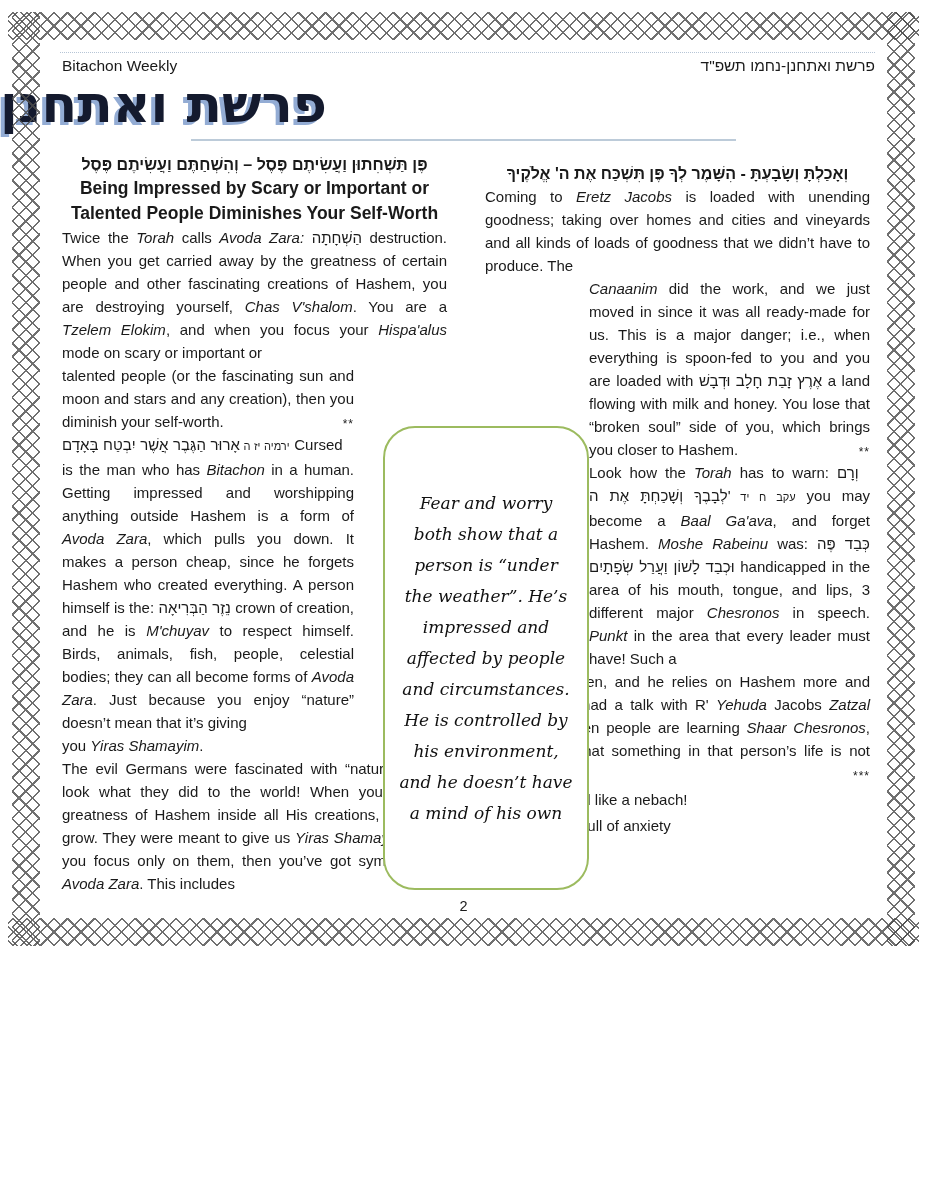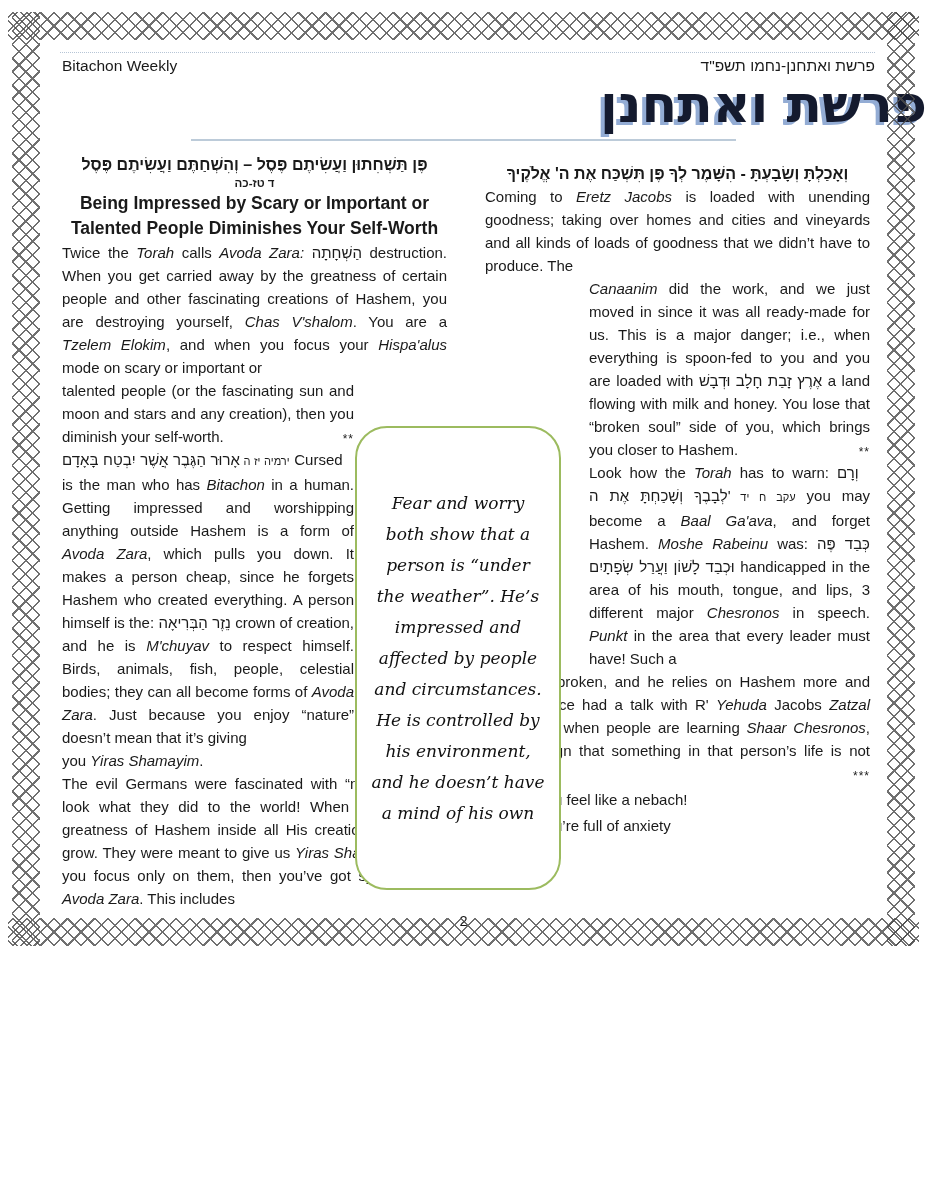--- a/index.html
+++ b/index.html
@@ -11,40 +11,40 @@
       repeating-linear-gradient(45deg, transparent 0 3.2px, #4d4d4d 3.2px 4.8px, transparent 4.8px 9.6px),
       repeating-linear-gradient(135deg, transparent 0 3.2px, #4d4d4d 3.2px 4.8px, transparent 4.8px 9.6px);}
   .lat-top{left:8px;right:8px;top:12px;height:28px;}
   .lat-bottom{left:8px;right:8px;bottom:22px;height:28px;}
   .lat-left{left:12px;top:12px;bottom:22px;width:28px;}
   .lat-right{right:12px;top:12px;bottom:22px;width:28px;}
   .dotline{position:absolute;left:60px;right:52px;top:52px;border-top:1px dotted #b6c5d6;}
 
   .hdr{display:flex;justify-content:space-between;align-items:flex-start;
        padding:57px 52px 0 62px;font-size:15.5px;}
-  .title{text-align:right;margin-top:2px;line-height:1.05;
+  .title{text-align:left;margin-top:2px;line-height:1.05;
          font-family:"DejaVu Serif","DejaVu Sans",serif;font-weight:bold;font-size:52px;
          color:#141a2e;text-shadow:-4px 3px 0 #93acd4;}
   .rule{height:2px;background:#bccbd9;width:545px;margin:7px auto 0;}
 
   .cols{display:flex;gap:38px;margin:13px 57px 0 62px;}
   .col{width:396px;font-size:15px;line-height:23px;text-align:justify;}
   .col p{margin:0;}
   .h-heb{font-weight:bold;text-align:center;font-size:16px;line-height:22px;margin:0;}
   .h-cite{font-weight:bold;text-align:center;font-size:11.5px;line-height:15px;margin:0 0 1px;}
   .h-eng{font-weight:bold;text-align:center;font-size:17.5px;line-height:25px;margin:0 0 1px;}
   .sp{height:9px;}
   .narrow-left{width:292px;}
   .narrow-right{margin-left:104px;}
   .it{font-style:italic;}
   .he{unicode-bidi:isolate;}
   .cite{font-size:11px;}
   .mark{float:right;font-size:12px;letter-spacing:1px;margin-top:3px;color:#222;}
 
-  .quote{position:absolute;left:355px;top:426px;width:206px;height:464px;box-sizing:border-box;
+  .quote{position:absolute;left:383px;top:426px;width:206px;height:464px;box-sizing:border-box;
          border:2px solid #9cbb5f;border-radius:32px;background:#fff;z-index:2;
          display:flex;align-items:center;justify-content:center;padding:10px 13px;}
   .quote-text{font-family:"DejaVu Serif",serif;font-style:italic;font-size:17px;
               line-height:31px;text-align:center;color:#111;}
 
   .bullets{margin:3px 0 0 40px;padding:0;text-align:left;}
   .bullets li{margin:0 0 3px;padding-left:12px;}
   .pageno{text-align:center;font-size:14.5px;margin-top:3px;}
 </style>
 </head>
@@ -63,21 +63,20 @@
     <span dir="rtl">פרשת ואתחנן-נחמו תשפ"ד</span>
   </div>
 
   <div class="title" dir="rtl">פרשת ואתחנן</div>
   <div class="rule"></div>
 
   <div class="cols">
 
     <div class="col">
       <p class="h-heb" dir="rtl">פֶּן תַּשְׁחִתוּן וַעֲשִׂיתֶם פֶּסֶל – וְהִשְׁחַתֶּם וַעֲשִׂיתֶם פֶּסֶל</p>
-      <p class="h-cite" dir="rtl">ד טז-כה</p>
       <p class="h-eng">Being Impressed by Scary or Important or Talented People Diminishes Your Self-Worth</p>
       <p><span>Twice the </span><span class="it">Torah</span><span> calls </span><span class="it">Avoda Zara:</span><span> </span><span class="he">הַשְׁחָתָה</span><span> destruction. When you get carried away by the greatness of certain people and other fascinating creations of Hashem, you are destroying yourself, </span><span class="it">Chas V'shalom</span><span>. You are a </span><span class="it">Tzelem Elokim</span><span>, and when you focus your </span><span class="it">Hispa'alus</span><span> mode on scary or important or</span></p>
       <div class="narrow-left">
         <p><span>talented people (or the fascinating sun and moon and stars and any creation), then you diminish your self-worth.</span><span class="mark">**</span></p>
         <p><span class="he">אָרוּר הַגֶּבֶר אֲשֶׁר יִבְטַח בָּאָדָם</span><span class="cite"> ירמיה יז ה</span><span> Cursed is the man who has </span><span class="it">Bitachon</span><span> in a human. Getting impressed and worshipping anything outside Hashem is a form of </span><span class="it">Avoda Zara</span><span>, which pulls you down. It makes a person cheap, since he forgets Hashem who created everything. A person himself is the: </span><span class="he">נֵזֶר הַבְּרִיאָה</span><span> crown of creation, and he is </span><span class="it">M'chuyav</span><span> to respect himself. Birds, animals, fish, people, celestial bodies; they can all become forms of </span><span class="it">Avoda Zara</span><span>. Just because you enjoy “nature” doesn’t mean that it’s giving</span></p>
       </div>
       <p><span>you </span><span class="it">Yiras Shamayim</span><span>.</span><span class="mark">***</span></p>
       <p><span>The evil Germans were fascinated with “nature” and look what they did to the world! When you see the greatness of Hashem inside all His creations, then you grow. They were meant to give us </span><span class="it">Yiras Shamayim</span><span>, but if you focus only on them, then you’ve got symptoms of </span><span class="it">Avoda Zara</span><span>. This includes</span></p>
     </div>
 

